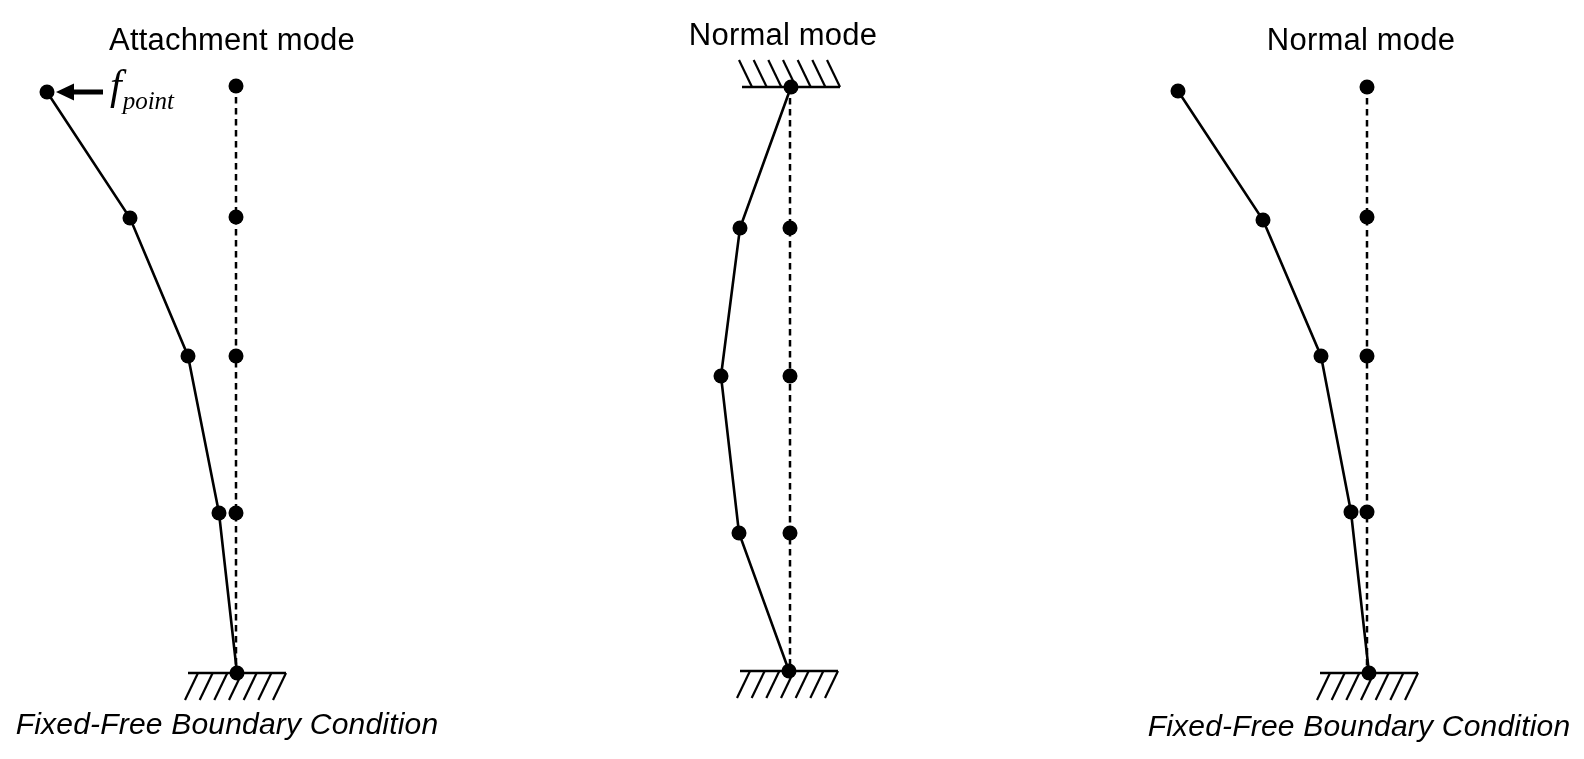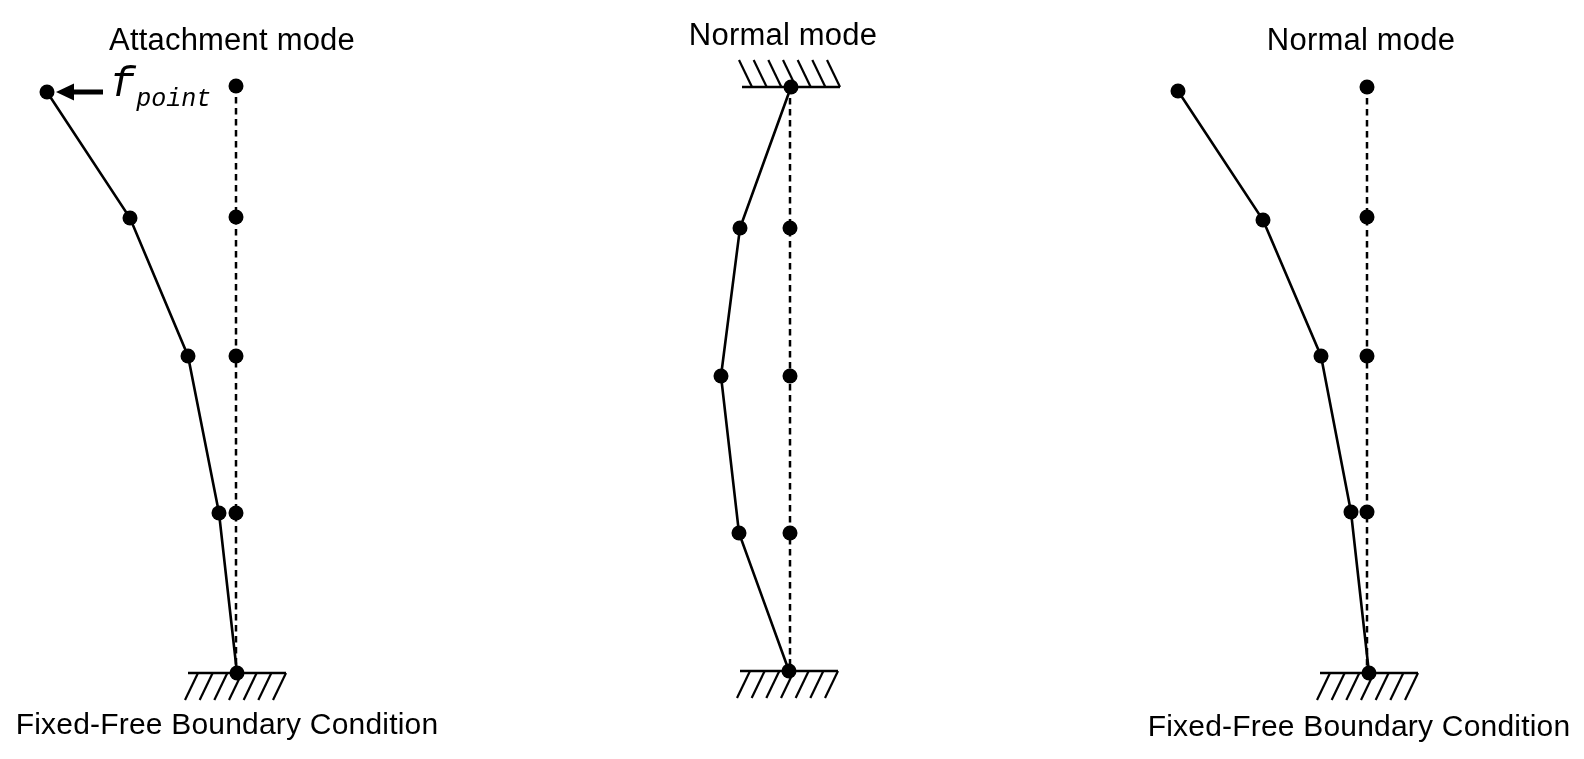--- a/index.html
+++ b/index.html
@@ -2,22 +2,22 @@
 <html><head>
 <meta charset="utf-8">
 <style>
   html,body{margin:0;padding:0;background:#ffffff;}
   .canvas{position:relative;width:1584px;height:759px;background:#ffffff;overflow:hidden;
           font-family:"Liberation Sans",sans-serif;}
   .canvas svg{position:absolute;left:0;top:0;}
   .panel-title{position:absolute;transform:translateX(-50%);font-size:31px;color:#000;
                white-space:nowrap;letter-spacing:0.2px;}
   .panel-caption{position:absolute;transform:translateX(-50%);font-size:30px;color:#000;
-                 white-space:nowrap;letter-spacing:0.2px;}
-  .force-label{position:absolute;color:#000;font-family:Liberation Mono, monospace;
+                 white-space:nowrap;letter-spacing:0.2px;font-style:italic;}
+  .force-label{position:absolute;color:#000;font-family:Liberation Serif, serif;
                font-style:italic;white-space:nowrap;}
   .f-main{font-size:42px;line-height:1;}
   .f-sub{font-size:25px;line-height:1;position:relative;top:10px;left:1px;}
 </style>
 </head>
 <body>
 
 <div class="canvas">
 
   <svg width="1584" height="759" viewBox="0 0 1584 759" xmlns="http://www.w3.org/2000/svg">

